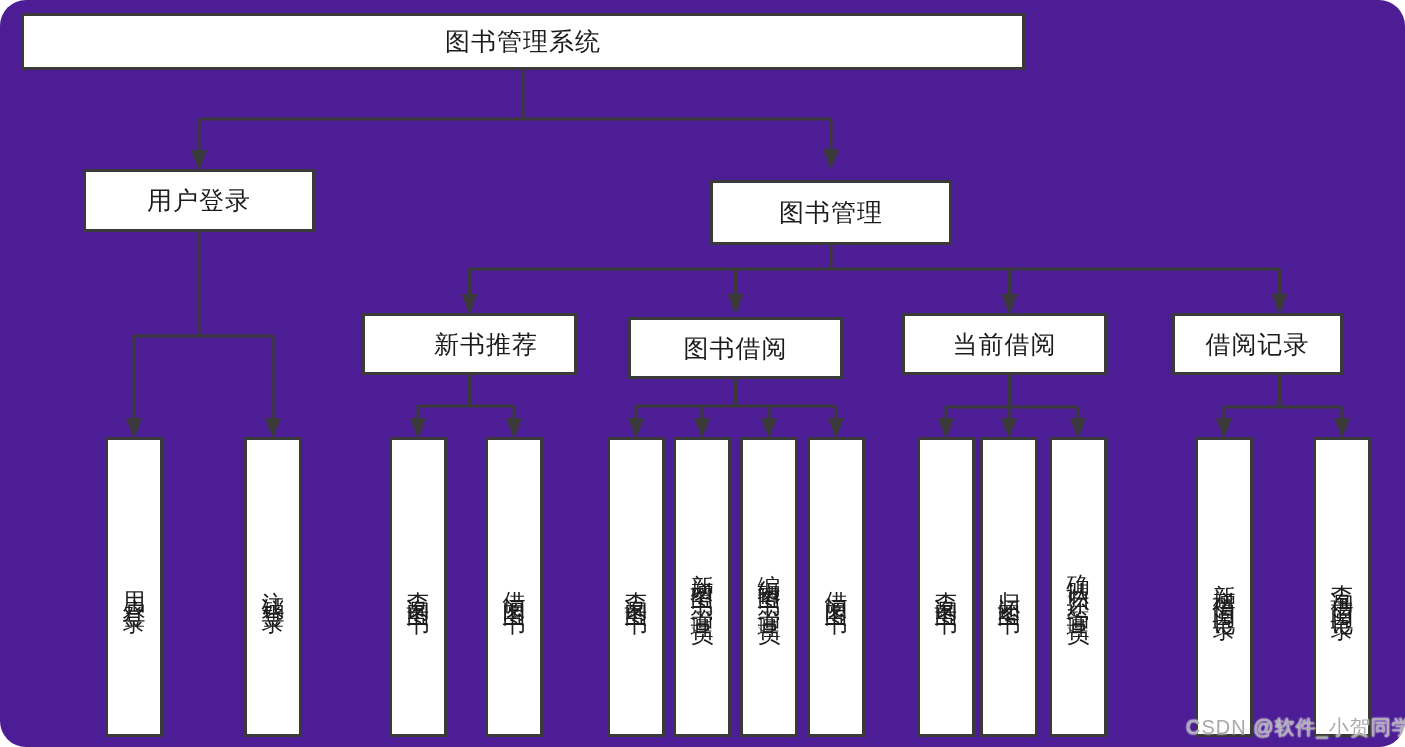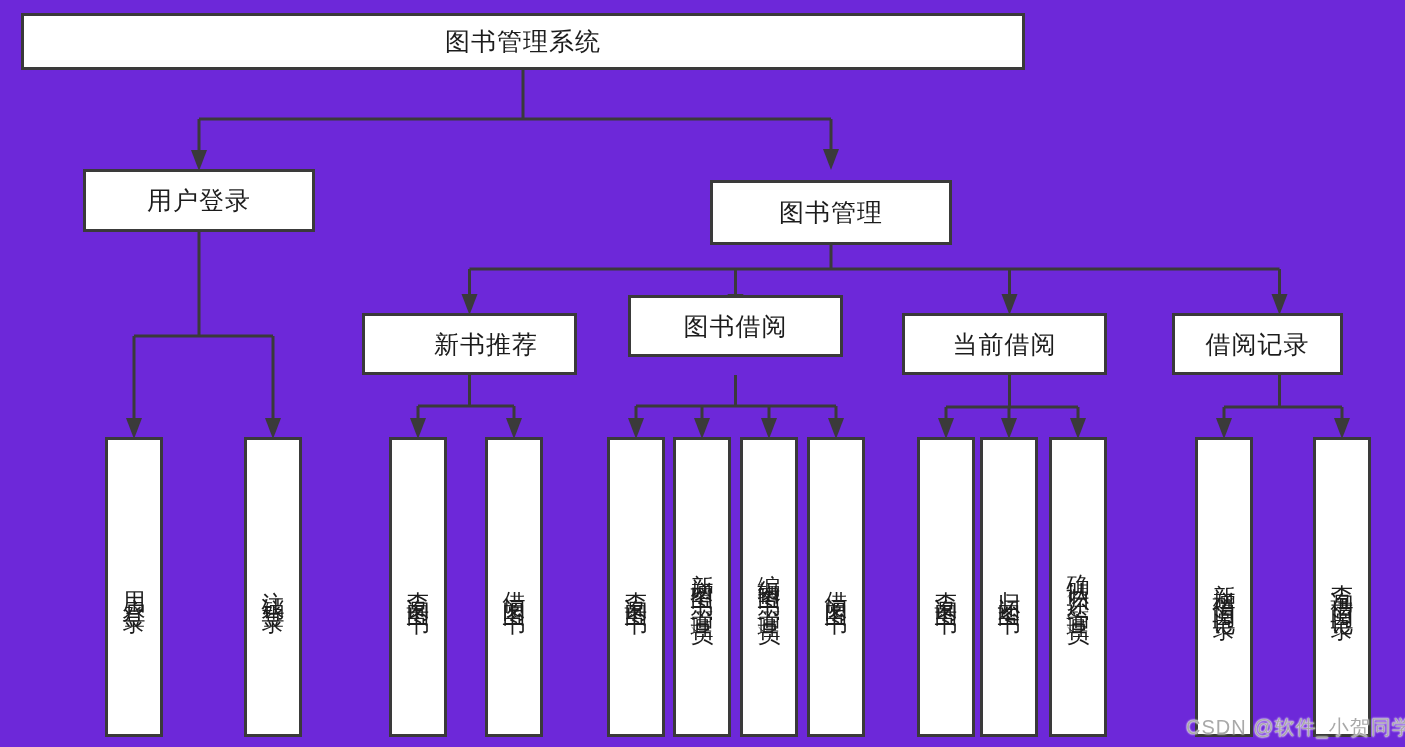--- a/index.html
+++ b/index.html
@@ -1,22 +1,23 @@
 <!DOCTYPE html>
 <html><head>
 <meta charset="utf-8">
 <style>
   html, body { margin: 0; padding: 0; background: #ffffff; }
   #stage {
     position: relative;
     width: 1405px;
     height: 747px;
-    background: #6d28d9;
+    background: #4c1d95;
     font-family: "Liberation Sans", sans-serif;
     overflow: hidden;
+    border-radius: 26px;
   }
   #connectors {
     position: absolute;
     left: 0; top: 0;
     width: 1405px; height: 747px;
     z-index: 1;
   }
   .node {
     position: absolute;
     box-sizing: border-box;
@@ -39,21 +40,21 @@
     font-size: 23px;
     letter-spacing: 7px;
     line-height: 1;
     white-space: nowrap;
   }
   
   .pos-root      { left: 21px;   top: 13px;  width: 1004px; height: 57px; }
   .pos-login     { left: 83px;   top: 169px; width: 232px;  height: 63px; }
   .pos-bookmgmt  { left: 710px;  top: 180px; width: 242px;  height: 65px; }
   .pos-l3-0 { left: 362px;  top: 313px; width: 215px; height: 62px; padding-left: 33px; }
-  .pos-l3-1 { left: 628px;  top: 295px; width: 215px; height: 62px; }
+  .pos-l3-1 { left: 628px;  top: 317px; width: 215px; height: 62px; }
   .pos-l3-2 { left: 902px;  top: 313px; width: 205px; height: 62px; }
   .pos-l3-3 { left: 1172px; top: 313px; width: 171px; height: 62px; }
   .leaf { top: 437px; width: 58px; height: 300px; }
   .pos-a1 { left: 105px; }
   .pos-a2 { left: 244px; }
   .pos-b1 { left: 389px; }
   .pos-b2 { left: 485px; }
   .pos-c1 { left: 607px; }
   .pos-c2 { left: 673px; }
   .pos-c3 { left: 740px; }

